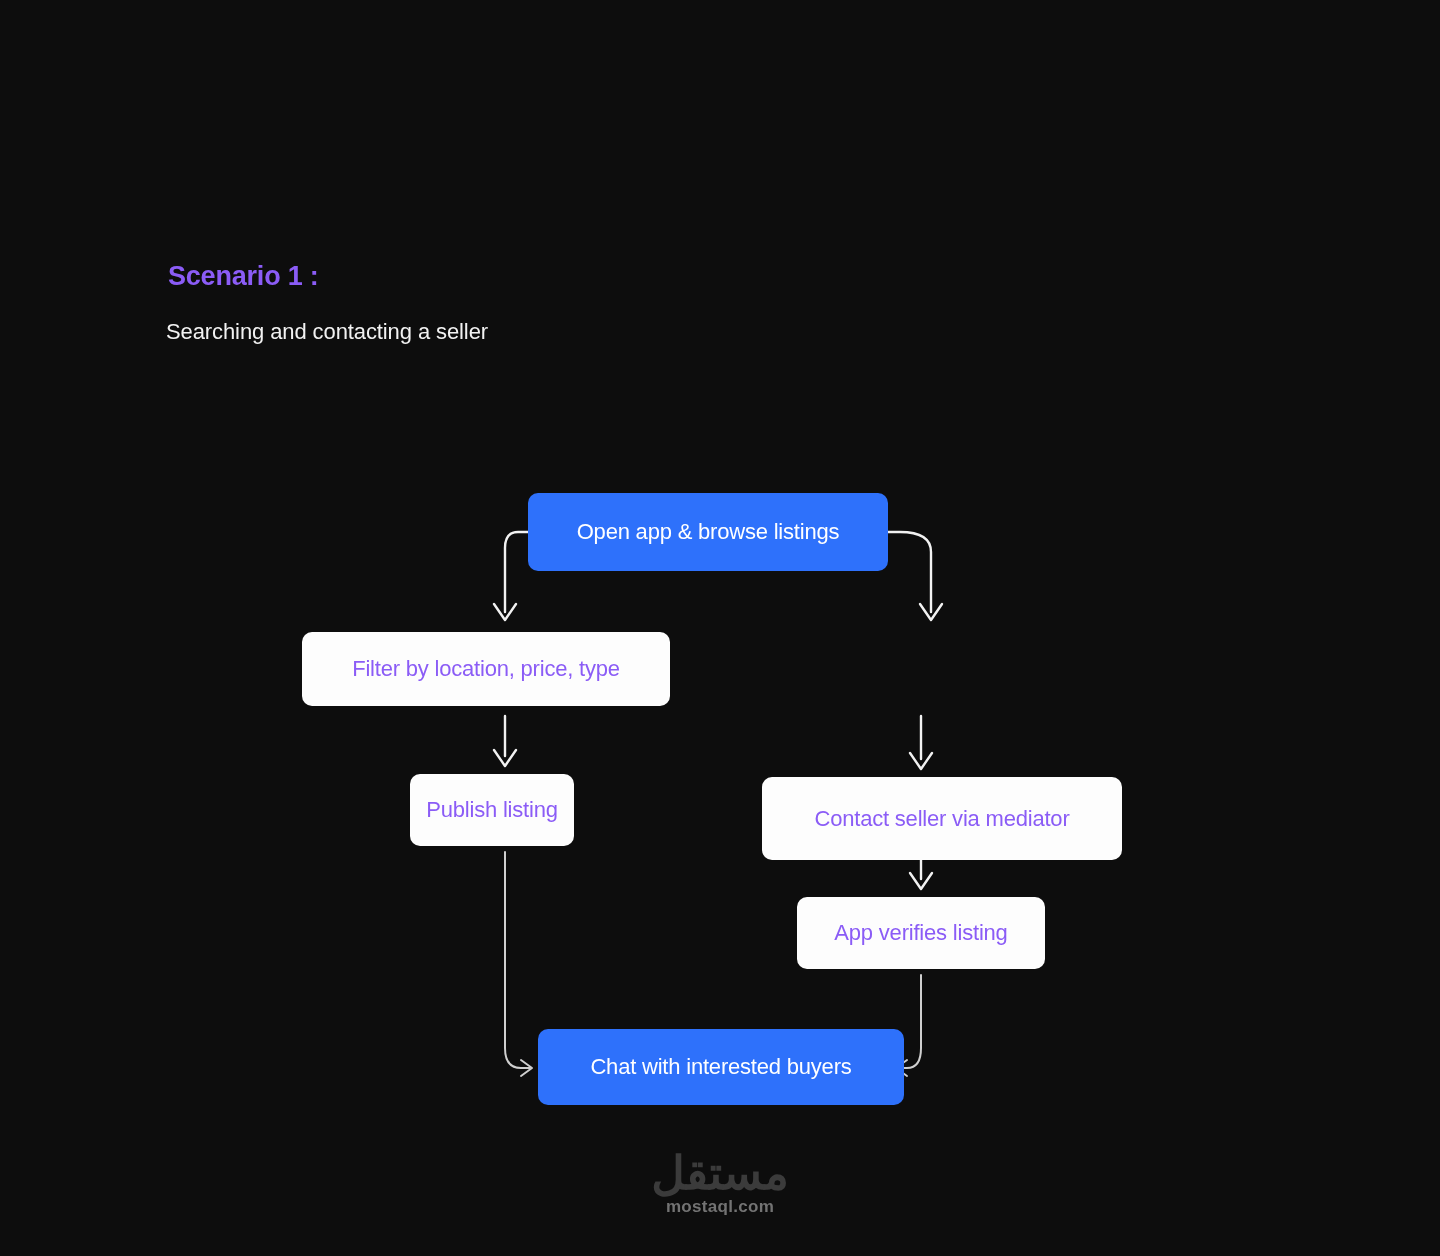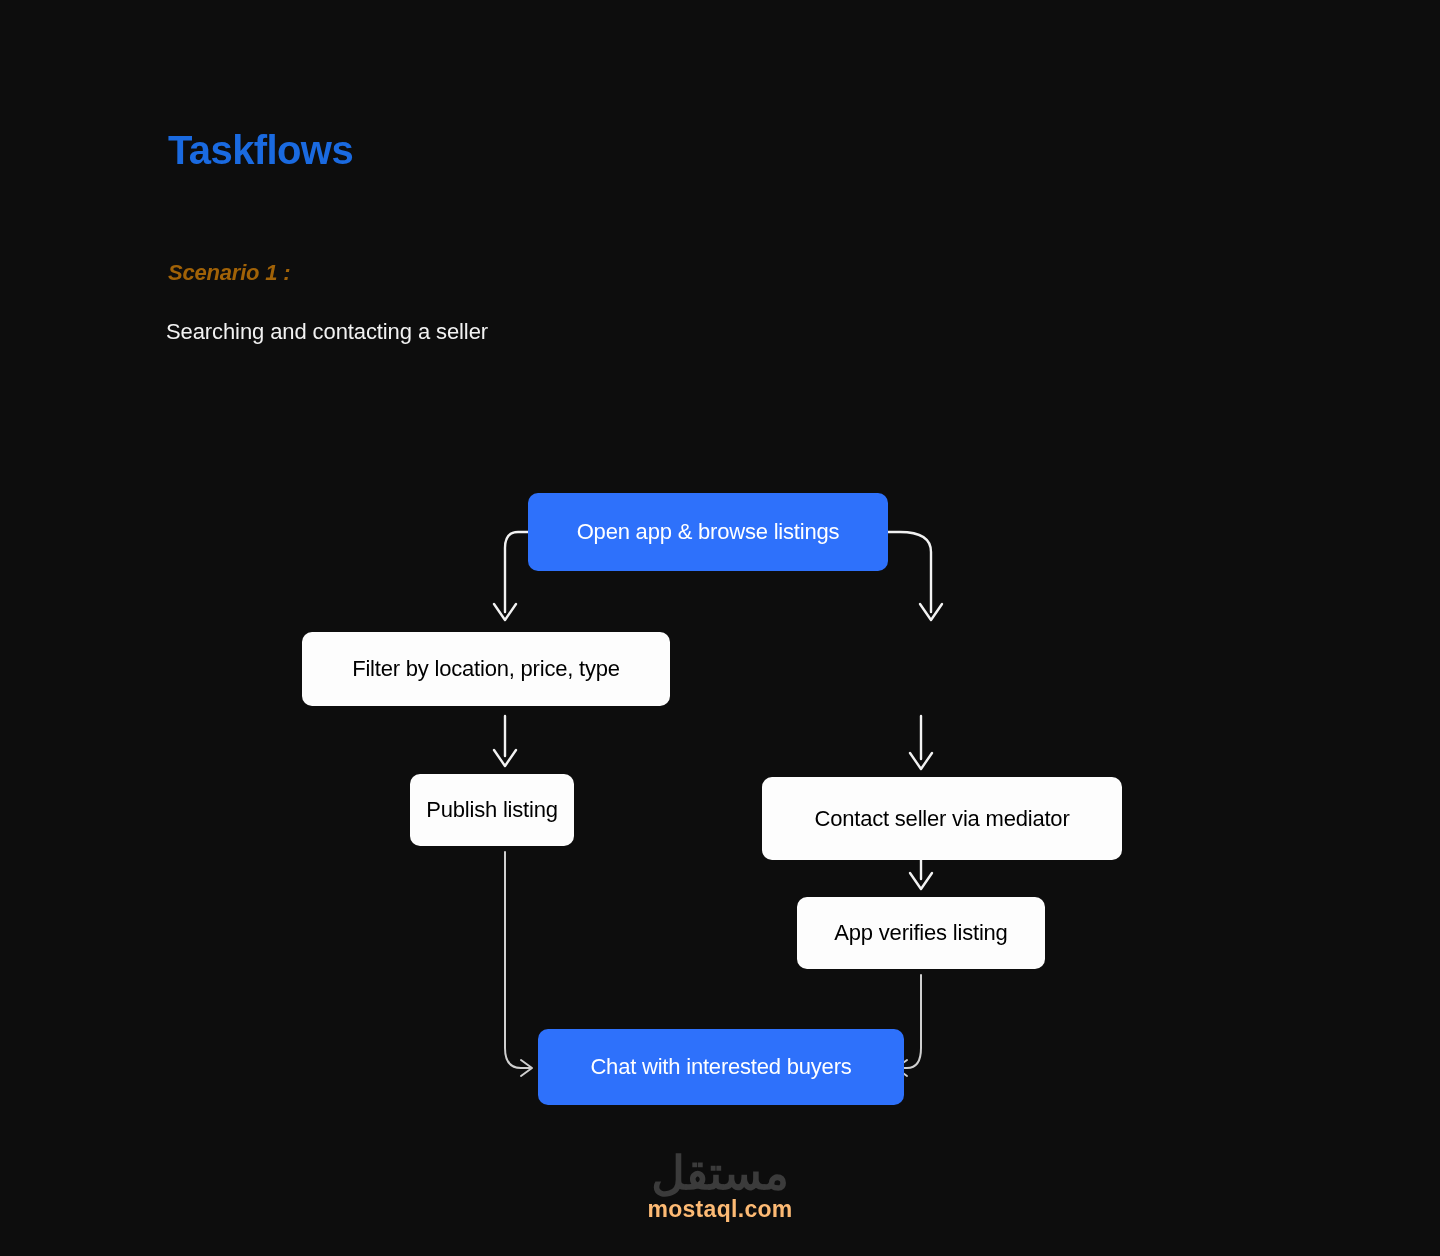--- a/index.html
+++ b/index.html
@@ -32,26 +32,25 @@
     font-weight: 700;
     letter-spacing: -0.6px;
     color: #1a6ae0;
     line-height: 1.1;
   }
 
   .scenario-label {
     position: absolute;
     left: 168px;
     top: 260px;
-    font-size: 22px;
+    font-size: 27px;
     font-weight: 700;
     letter-spacing: -0.2px;
-    color: #a16207;
+    color: #8b5cf6;
     line-height: 1.2;
-    font-style: italic;
   }
 
   .scenario-desc {
     position: absolute;
     left: 166px;
     top: 318px;
     font-size: 22px;
     font-weight: 400;
     letter-spacing: -0.1px;
     color: #f2f2f2;
@@ -72,21 +71,21 @@
     padding: 8px 22px;
   }
 
   .node.accent {
     background: #2e71fb;
     color: #ffffff;
   }
 
   .node.plain {
     background: #fdfdfd;
-    color: #000000;
+    color: #8b5cf6;
   }
 
   
   #node-open        { left: 528px; top: 493px;  width: 360px; height: 78px; }
   #node-filter      { left: 302px; top: 632px;  width: 368px; height: 74px; }
   #node-view        { left: 762px; top: 632px;  width: 402px; height: 74px; }
   #node-publish     { left: 410px; top: 774px;  width: 164px; height: 72px; }
   #node-contact     { left: 762px; top: 777px;  width: 360px; height: 83px; }
   #node-verify      { left: 797px; top: 897px;  width: 248px; height: 72px; }
   #node-chat        { left: 538px; top: 1029px; width: 366px; height: 76px; }
@@ -141,33 +140,32 @@
 
   .wm-arabic {
     font-size: 46px;
     font-weight: 700;
     color: #3b3b3b;
     line-height: 1;
     direction: rtl;
   }
 
   .wm-latin {
-    font-size: 23px;
+    font-size: 17px;
     font-weight: 700;
     letter-spacing: 0.3px;
-    color: #fdba74;
+    color: #737373;
     line-height: 1;
   }
 </style>
 </head>
 <body>
 
 <div id="canvas">
 
-  <div class="page-title">Taskflows</div>
 
   <div class="scenario-label">Scenario 1 :</div>
 
   <div class="scenario-desc">Searching and contacting a seller</div>
 
   <svg id="connectors" viewBox="0 0 1440 1256" width="1440" height="1256">
 
     <g>
       <path class="conn-line" d="M 528 532 L 518 532 Q 505 532 505 548 L 505 612"></path>
       <path class="arrow-head" d="M 494 604 L 505 620 L 516 604"></path>

